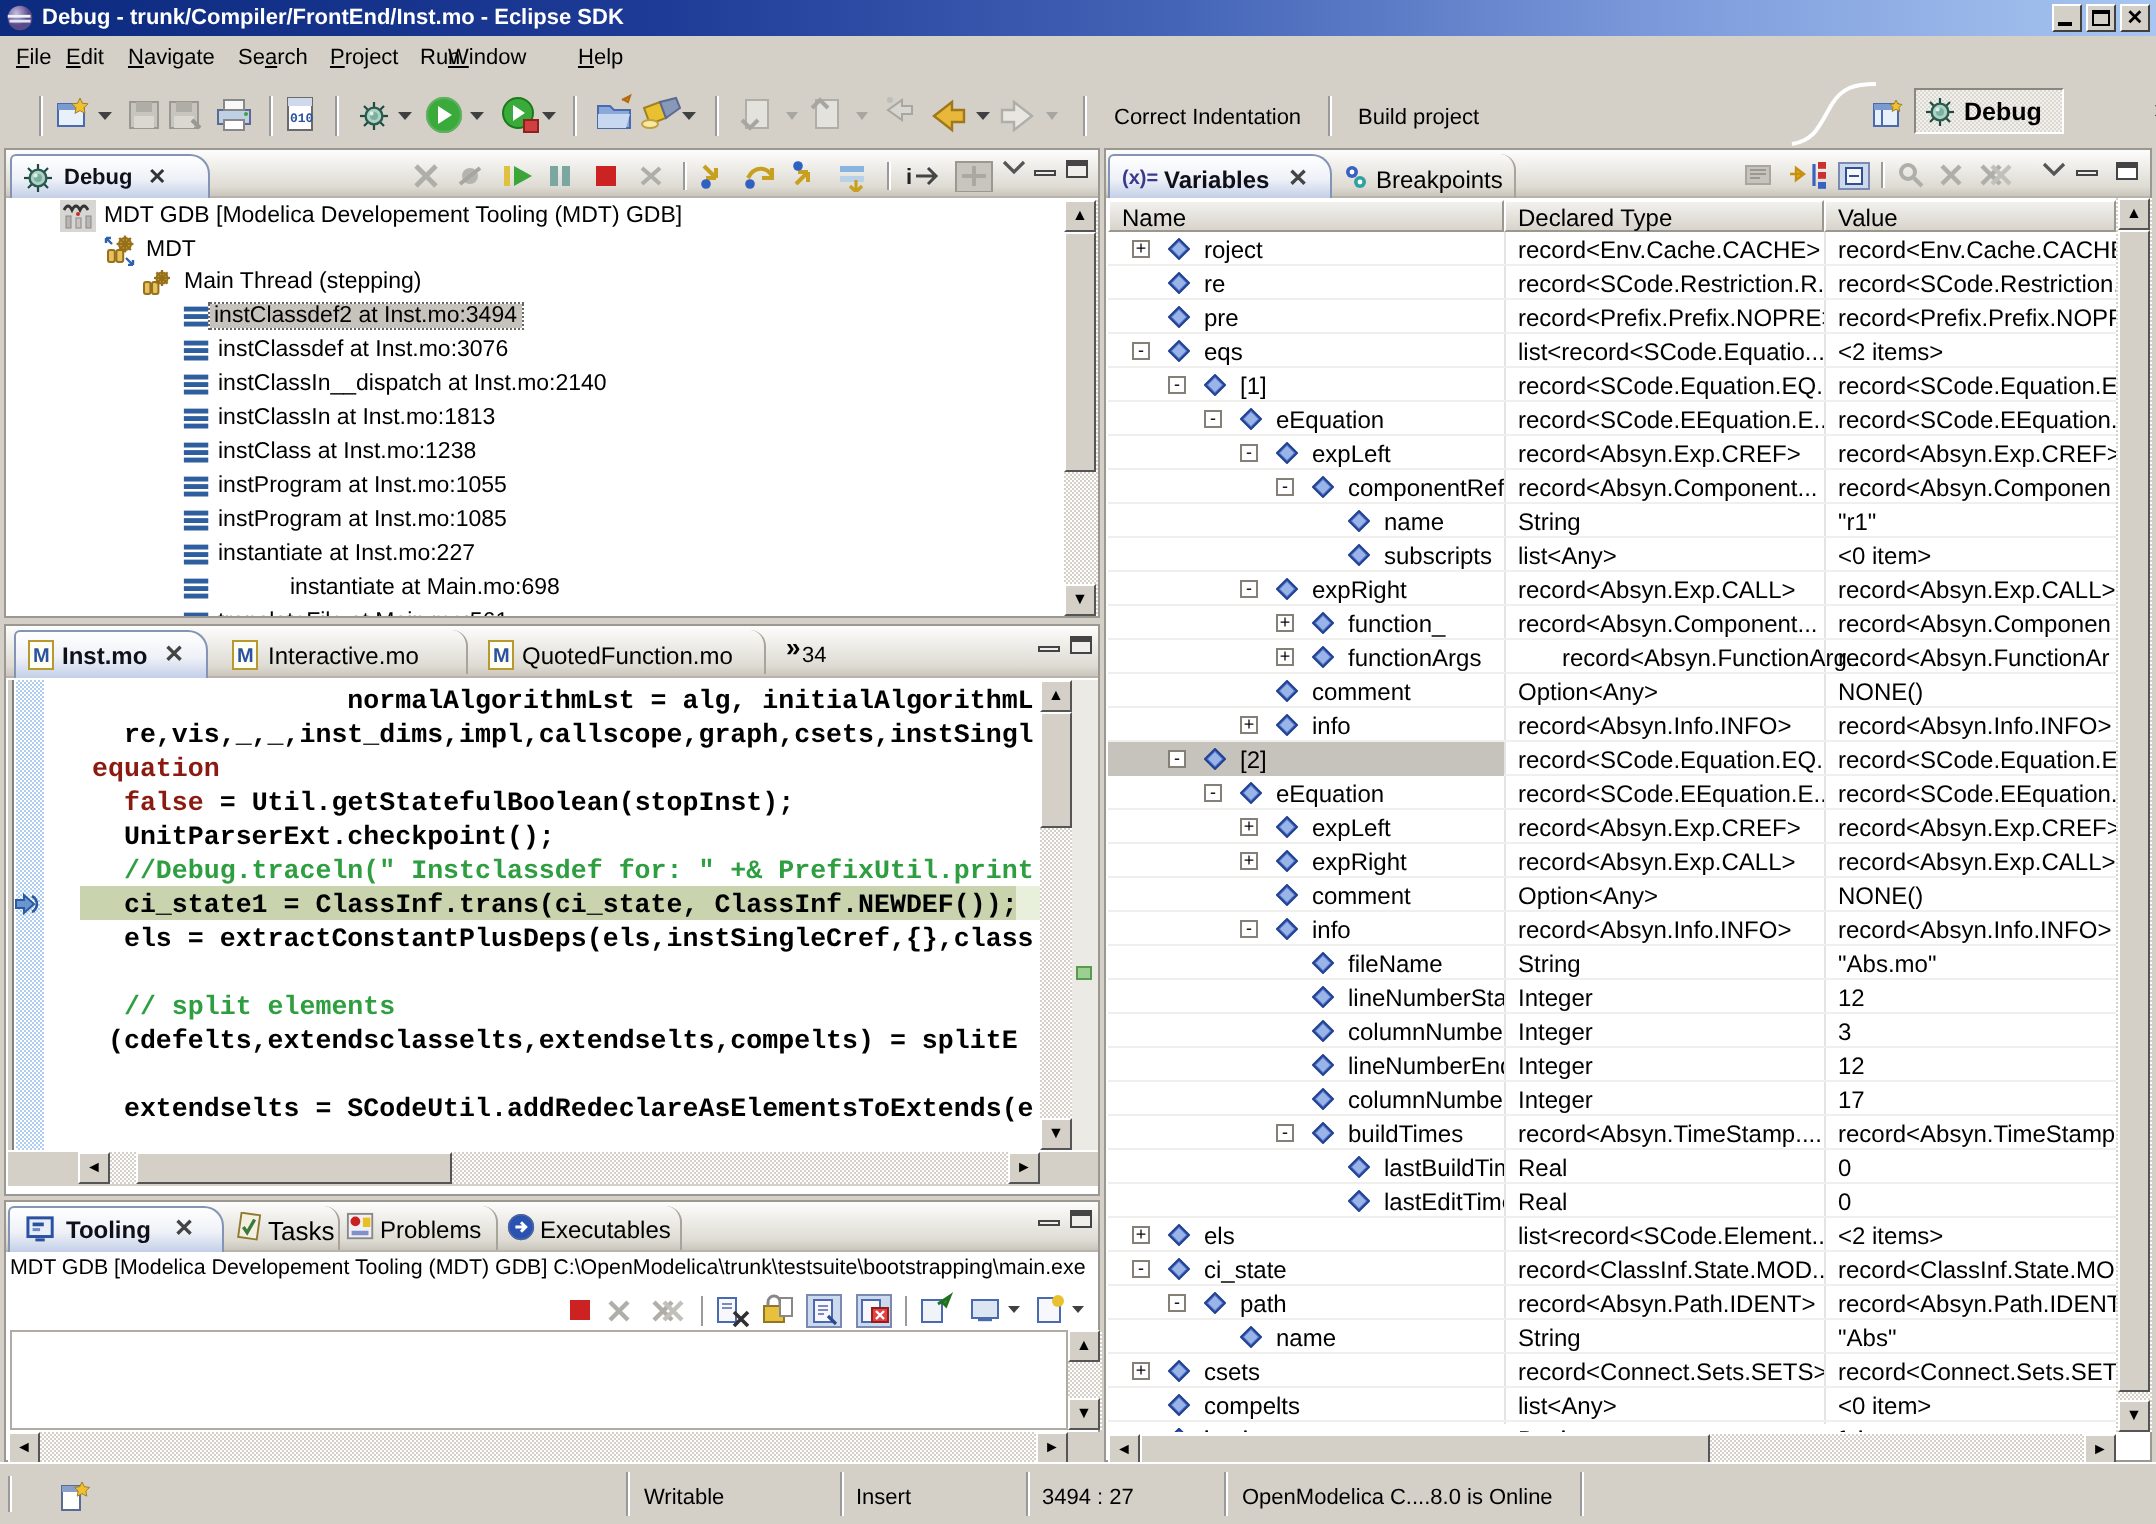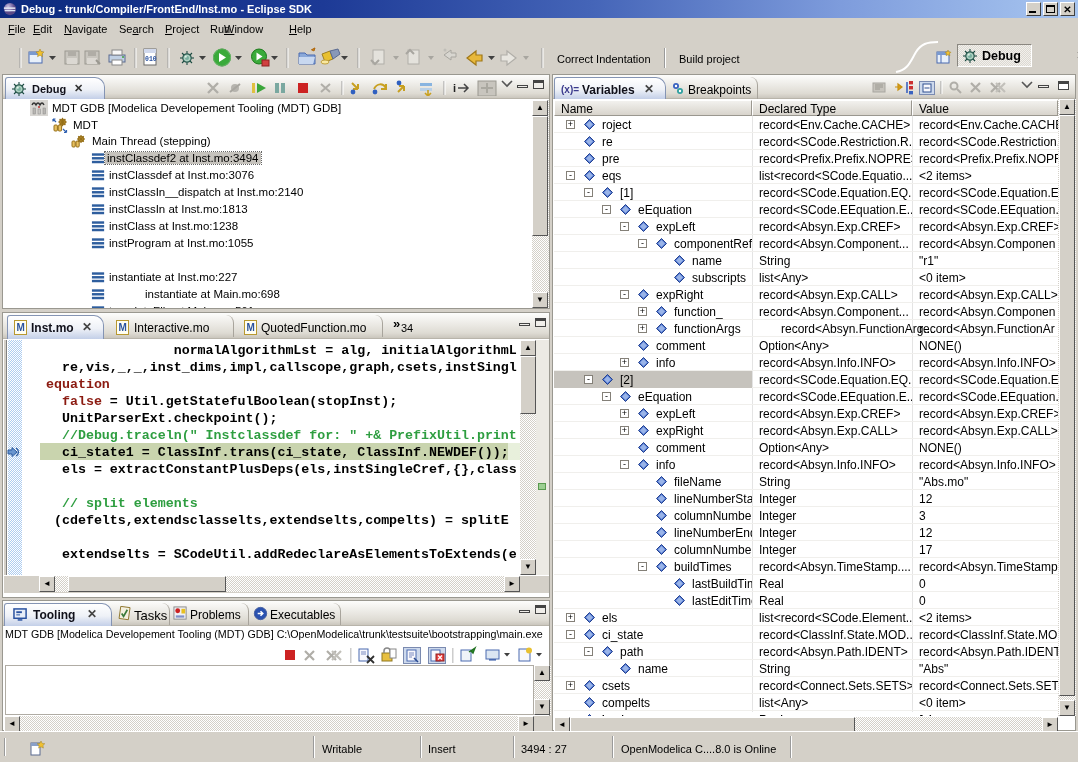--- a/index.html
+++ b/index.html
@@ -361,20 +361,28 @@
         <span style="left:105px;">instClass at Inst.mo:1238</span>
       </div>
     <div class="drow" style="top:135px;">
         <svg class="dicon sf" viewBox="0 0 16 16">
           <rect x="1" y="3" width="13" height="2.6" fill="#2e5e9e"></rect>
           <rect x="1" y="7" width="13" height="2.6" fill="#2e5e9e"></rect>
           <rect x="1" y="11" width="13" height="2.6" fill="#2e5e9e"></rect>
         </svg>
         <span style="left:105px;">instProgram at Inst.mo:1055</span>
       </div>
+    <div class="drow" style="top:152px;">
+        <svg class="dicon sf" viewBox="0 0 16 16">
+          <rect x="1" y="3" width="13" height="2.6" fill="#2e5e9e"></rect>
+          <rect x="1" y="7" width="13" height="2.6" fill="#2e5e9e"></rect>
+          <rect x="1" y="11" width="13" height="2.6" fill="#2e5e9e"></rect>
+        </svg>
+        <span style="left:105px;">instProgram at Inst.mo:1085</span>
+      </div>
     <div class="drow" style="top:169px;">
         <svg class="dicon sf" viewBox="0 0 16 16">
           <rect x="1" y="3" width="13" height="2.6" fill="#2e5e9e"></rect>
           <rect x="1" y="7" width="13" height="2.6" fill="#2e5e9e"></rect>
           <rect x="1" y="11" width="13" height="2.6" fill="#2e5e9e"></rect>
         </svg>
         <span style="left:105px;">instantiate at Inst.mo:227</span>
       </div>
     <div class="drow" style="top:186px;">
         <svg class="dicon sf" viewBox="0 0 16 16">

